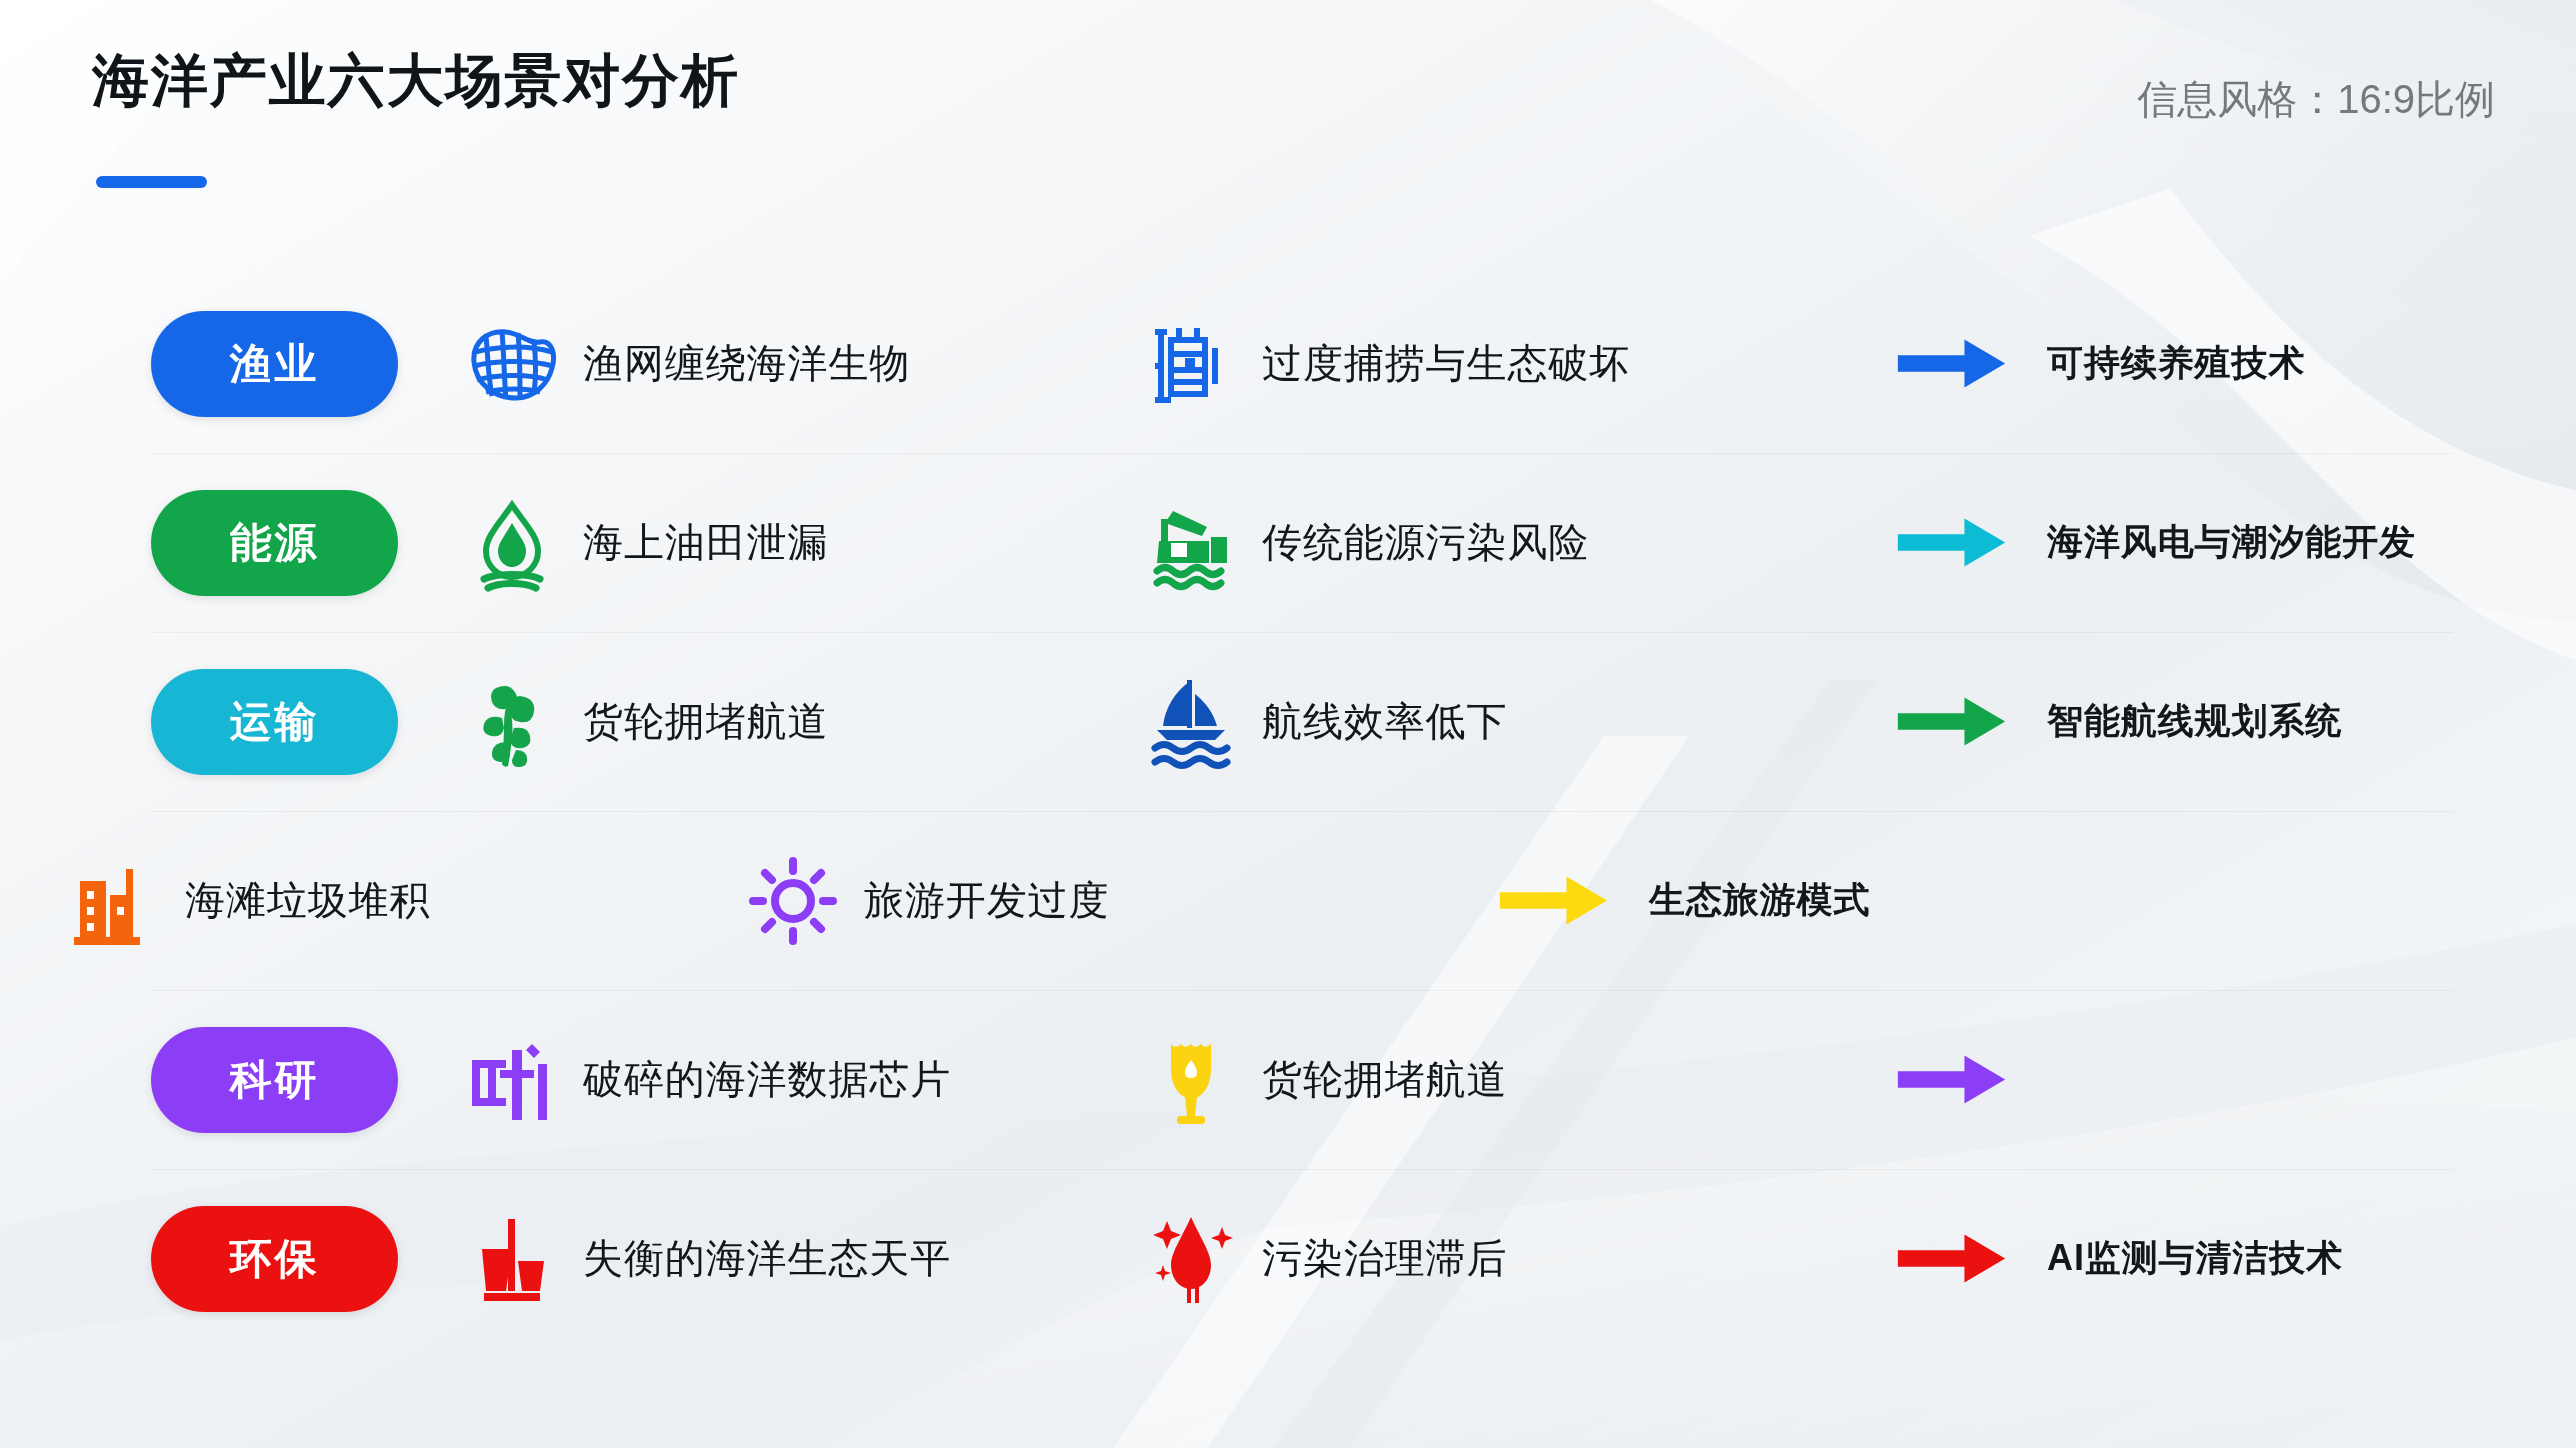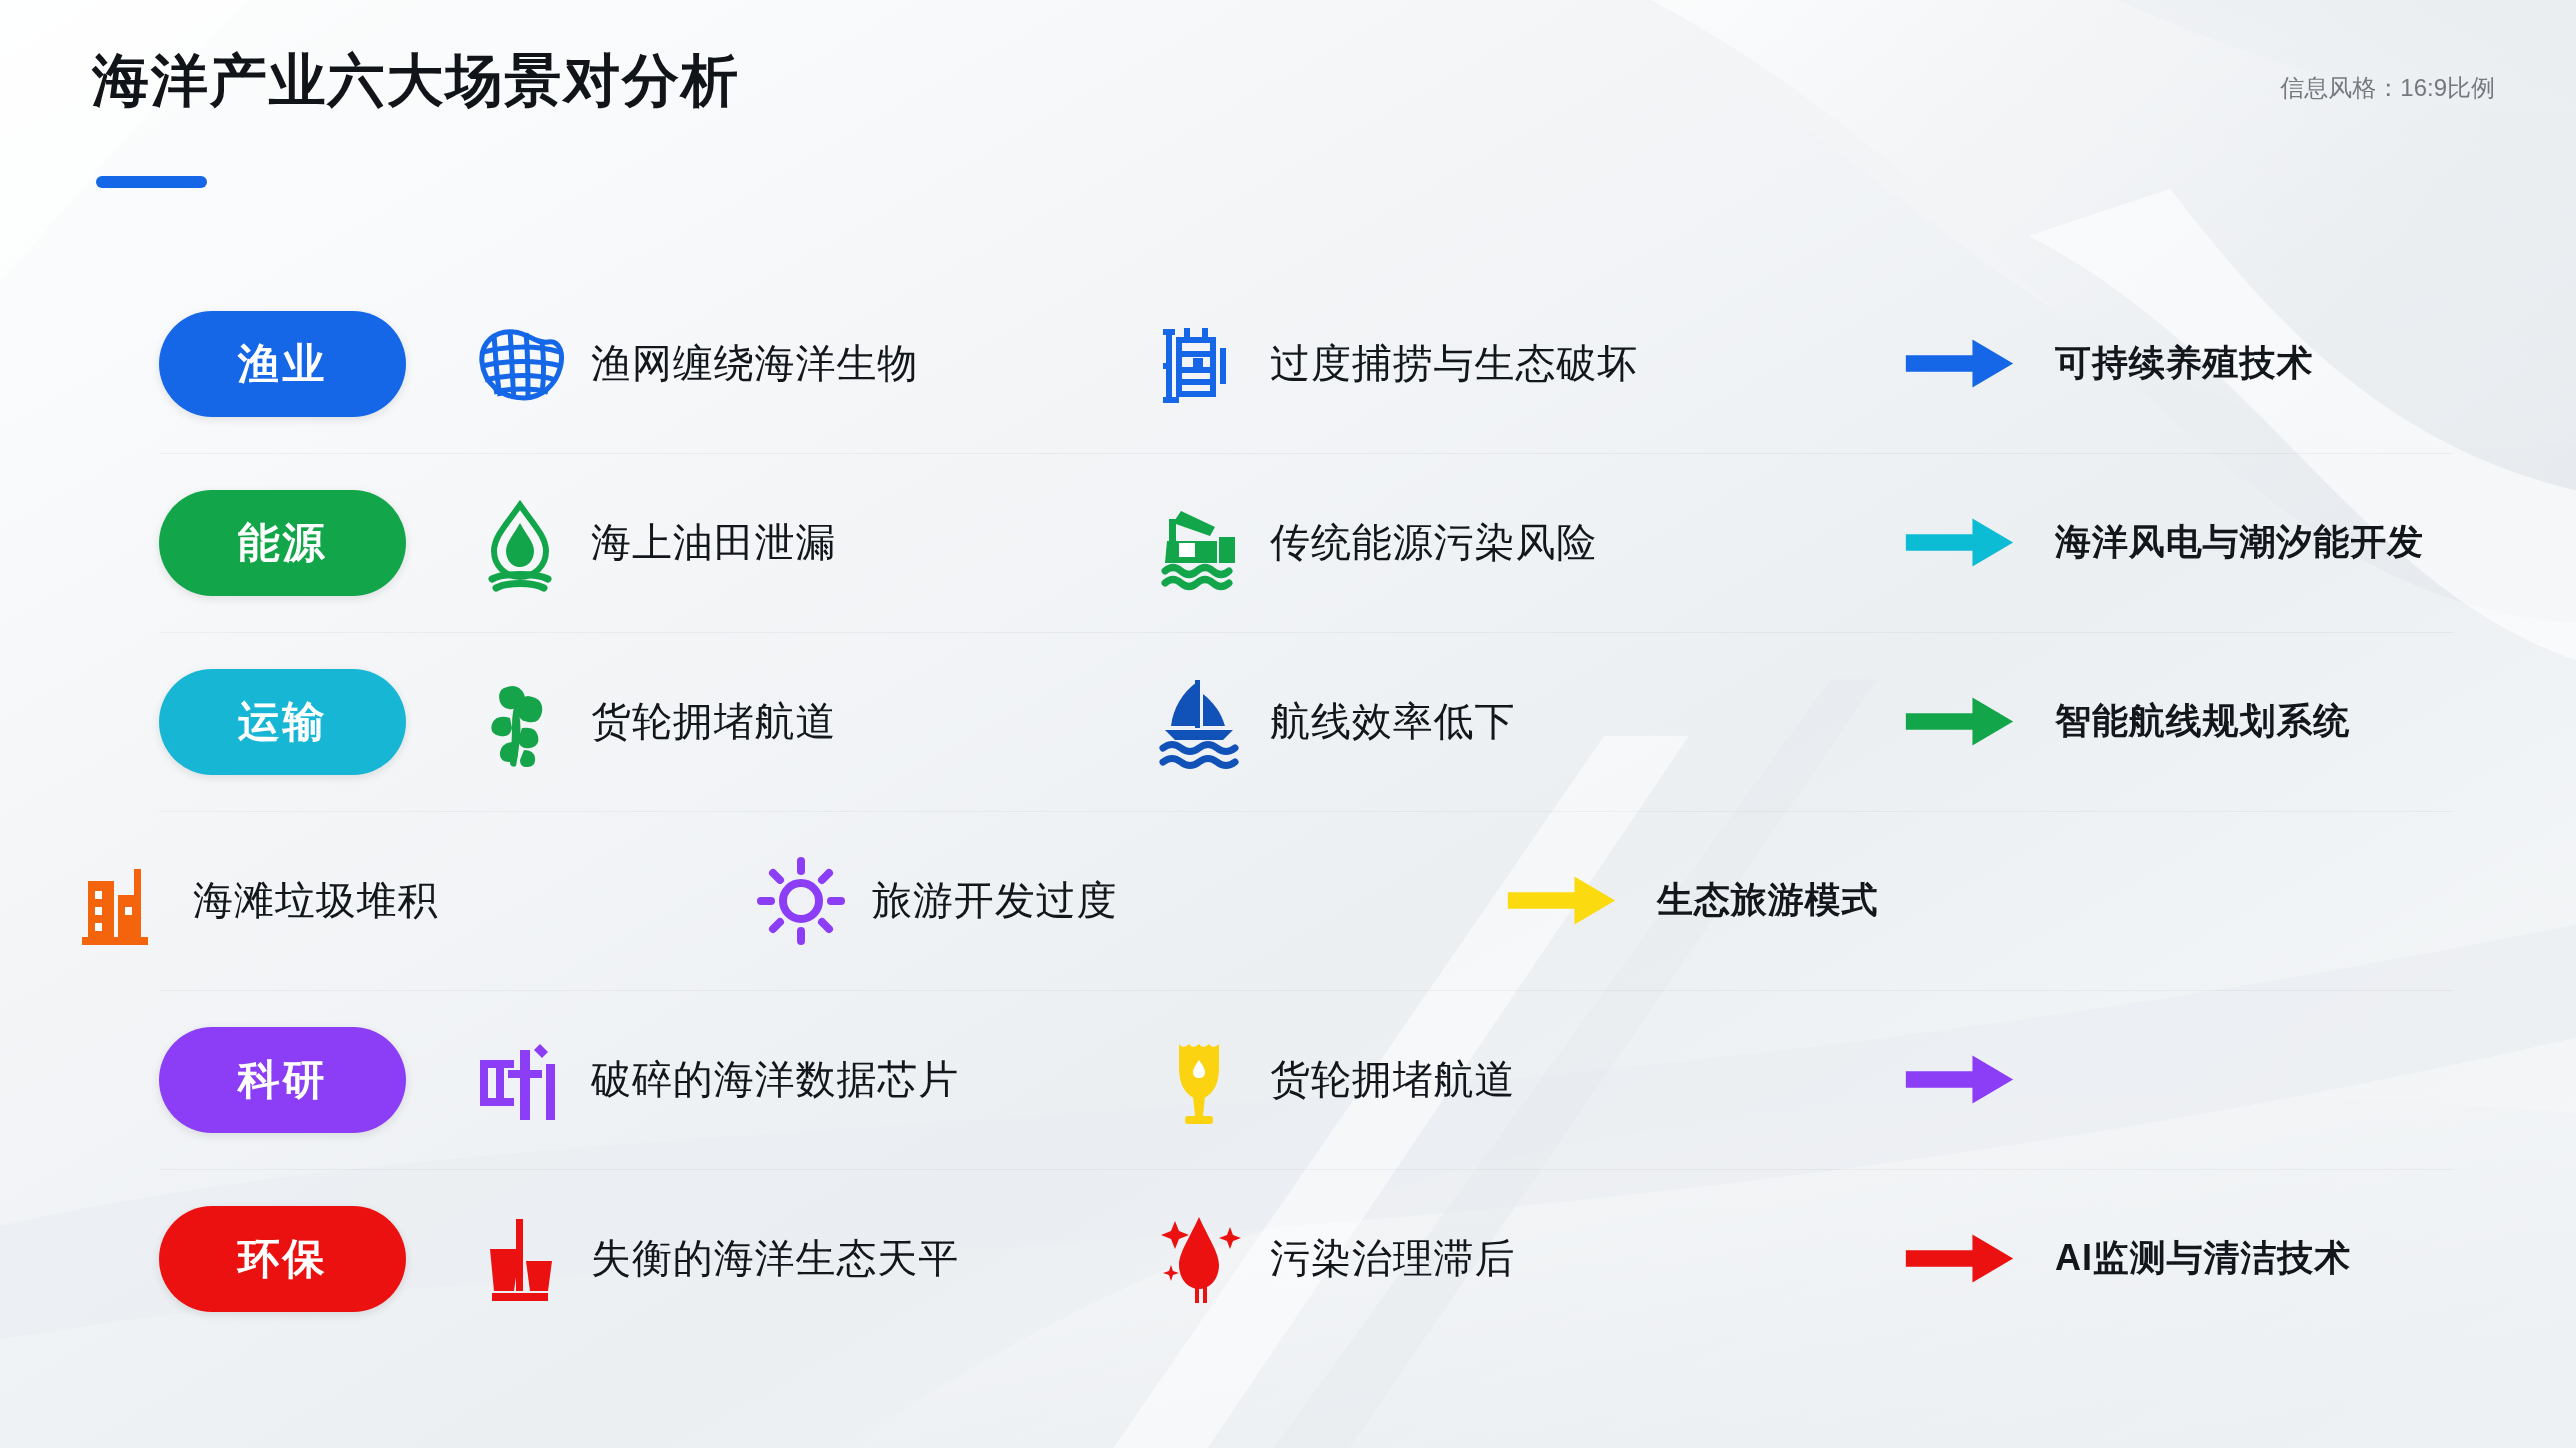--- a/index.html
+++ b/index.html
@@ -23,25 +23,25 @@
     position:absolute; left:92px; top:43px;
     font-size:57px; font-weight:bold; color:#111418;
     letter-spacing:1.9px; white-space:nowrap;
   }
   .title-rule {
     position:absolute; left:96px; top:176px;
     width:111px; height:12.3px; border-radius:6.6px; background:#1567e8;
   }
   .ratio-note {
     position:absolute; right:81px; top:72px;
-    font-size:24px; color:#75797f; white-space:nowrap;
+    font-size:40px; color:#75797f; white-space:nowrap;
   }
 
   
-  .rows { position:absolute; left:0; top:274px; width:100%;padding-left:8px; }
+  .rows { position:absolute; left:0; top:274px; width:100%; }
   .row {
     position:relative;
     display:flex; align-items:center;
     height:179px;
   }
   .row + .row::before {
     content:""; position:absolute; left:151px; right:123px; top:0;
     height:0.9px; background:rgba(0,0,0,.045);
   }
 

